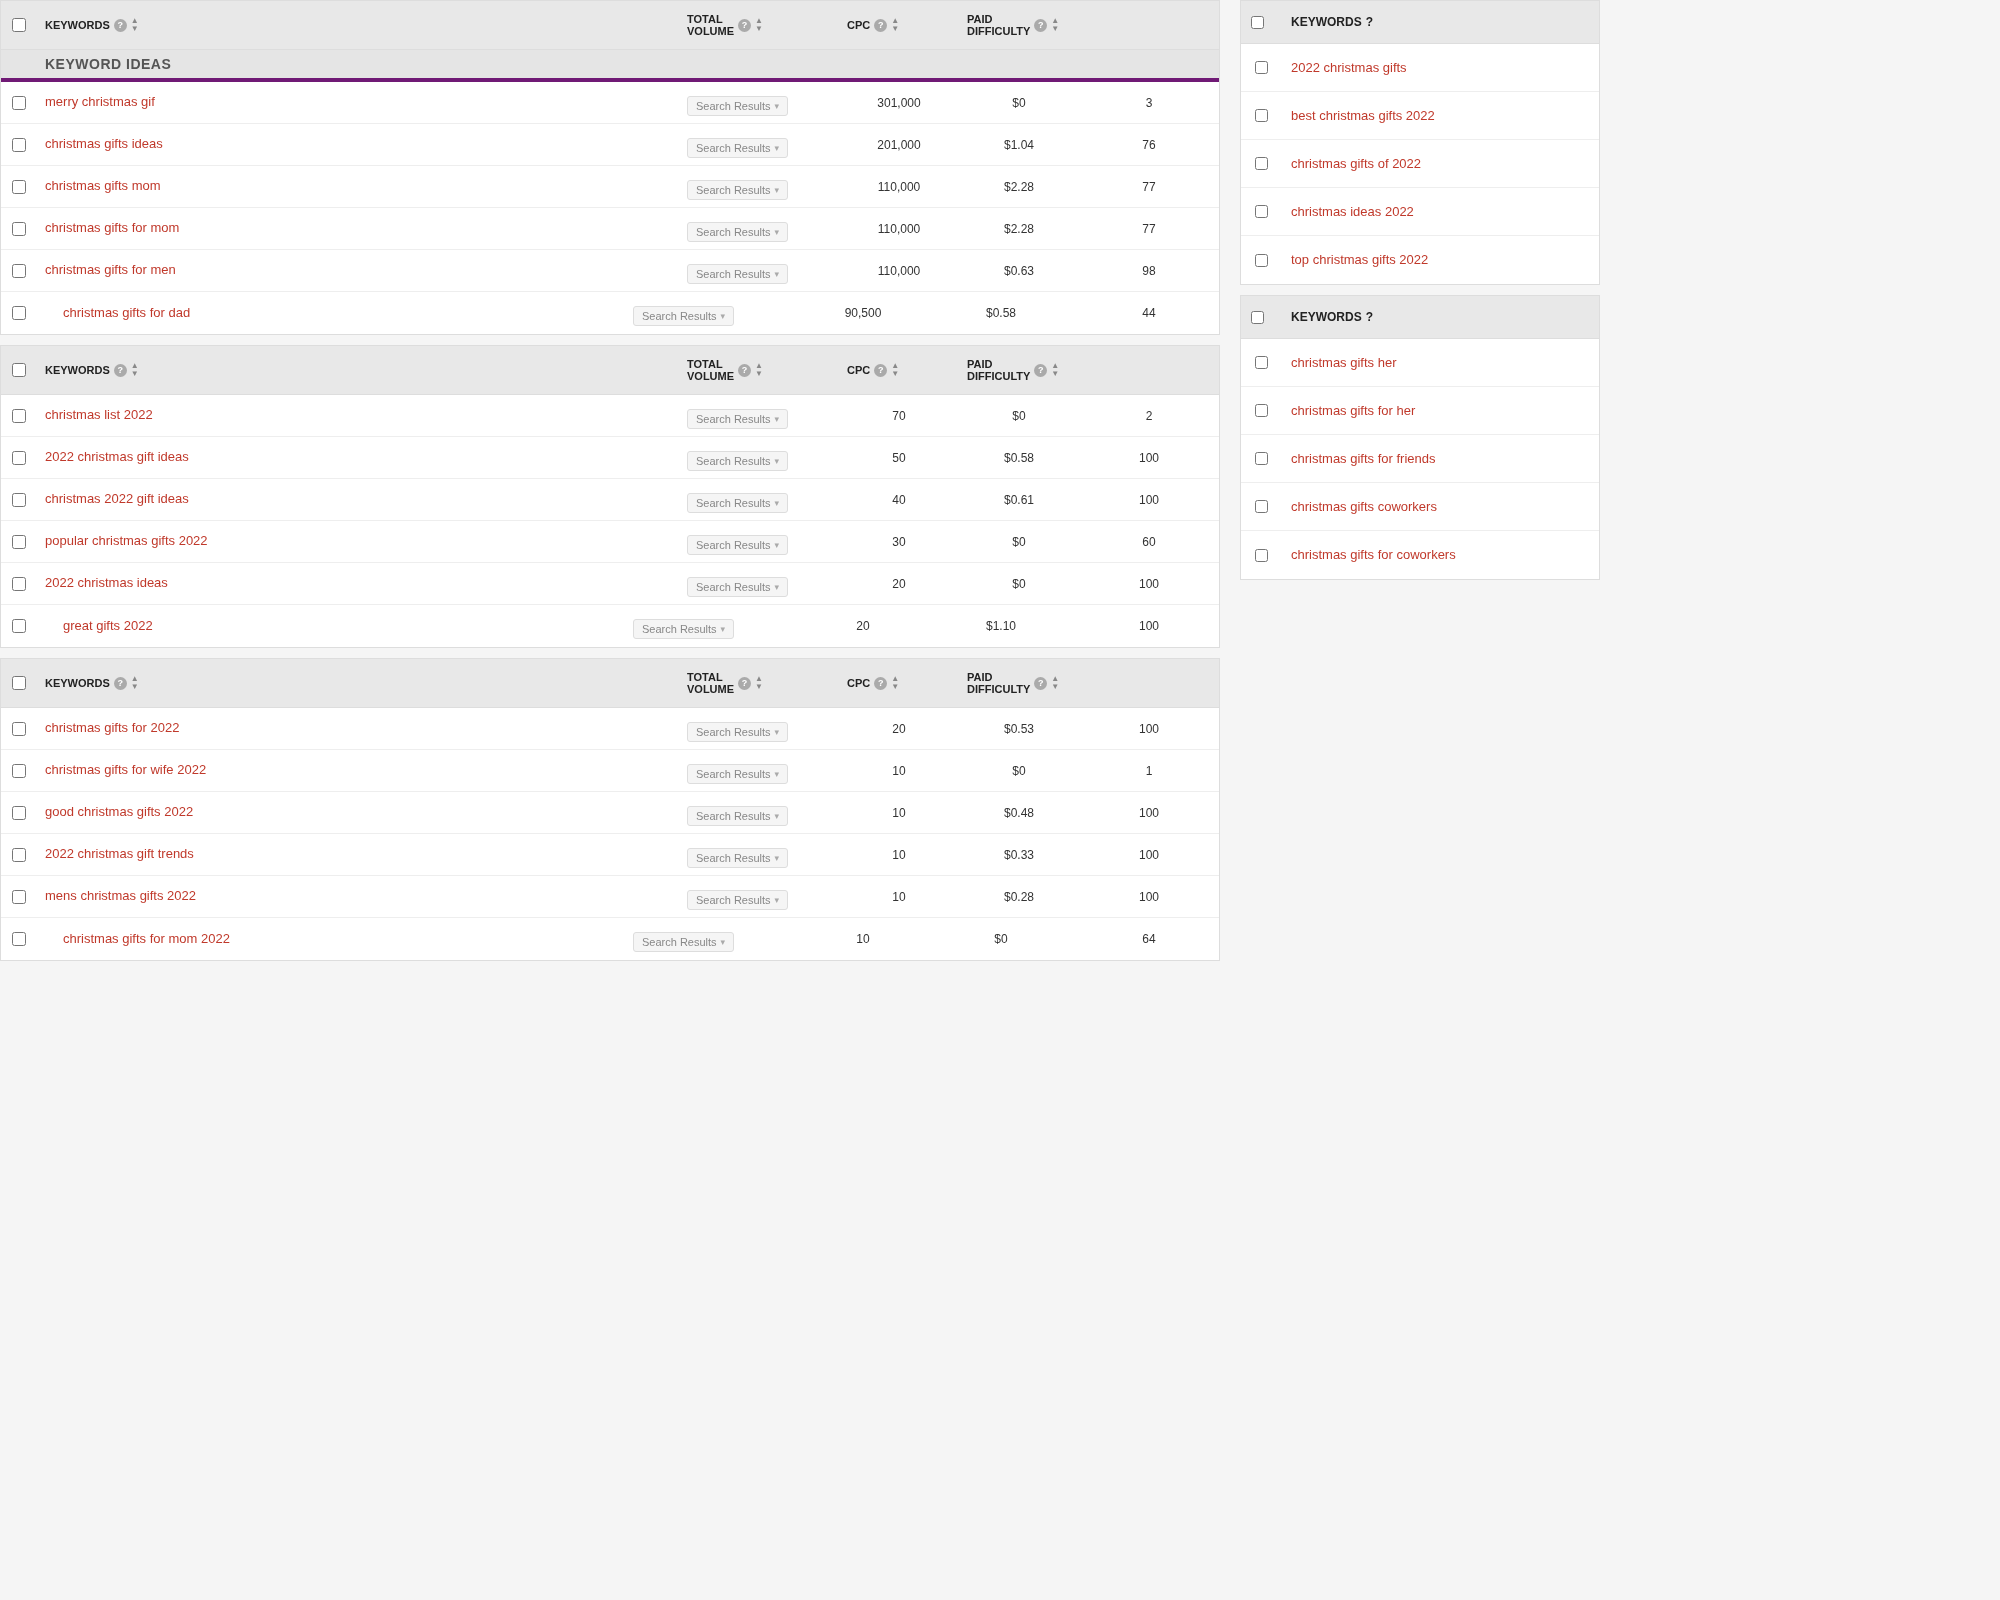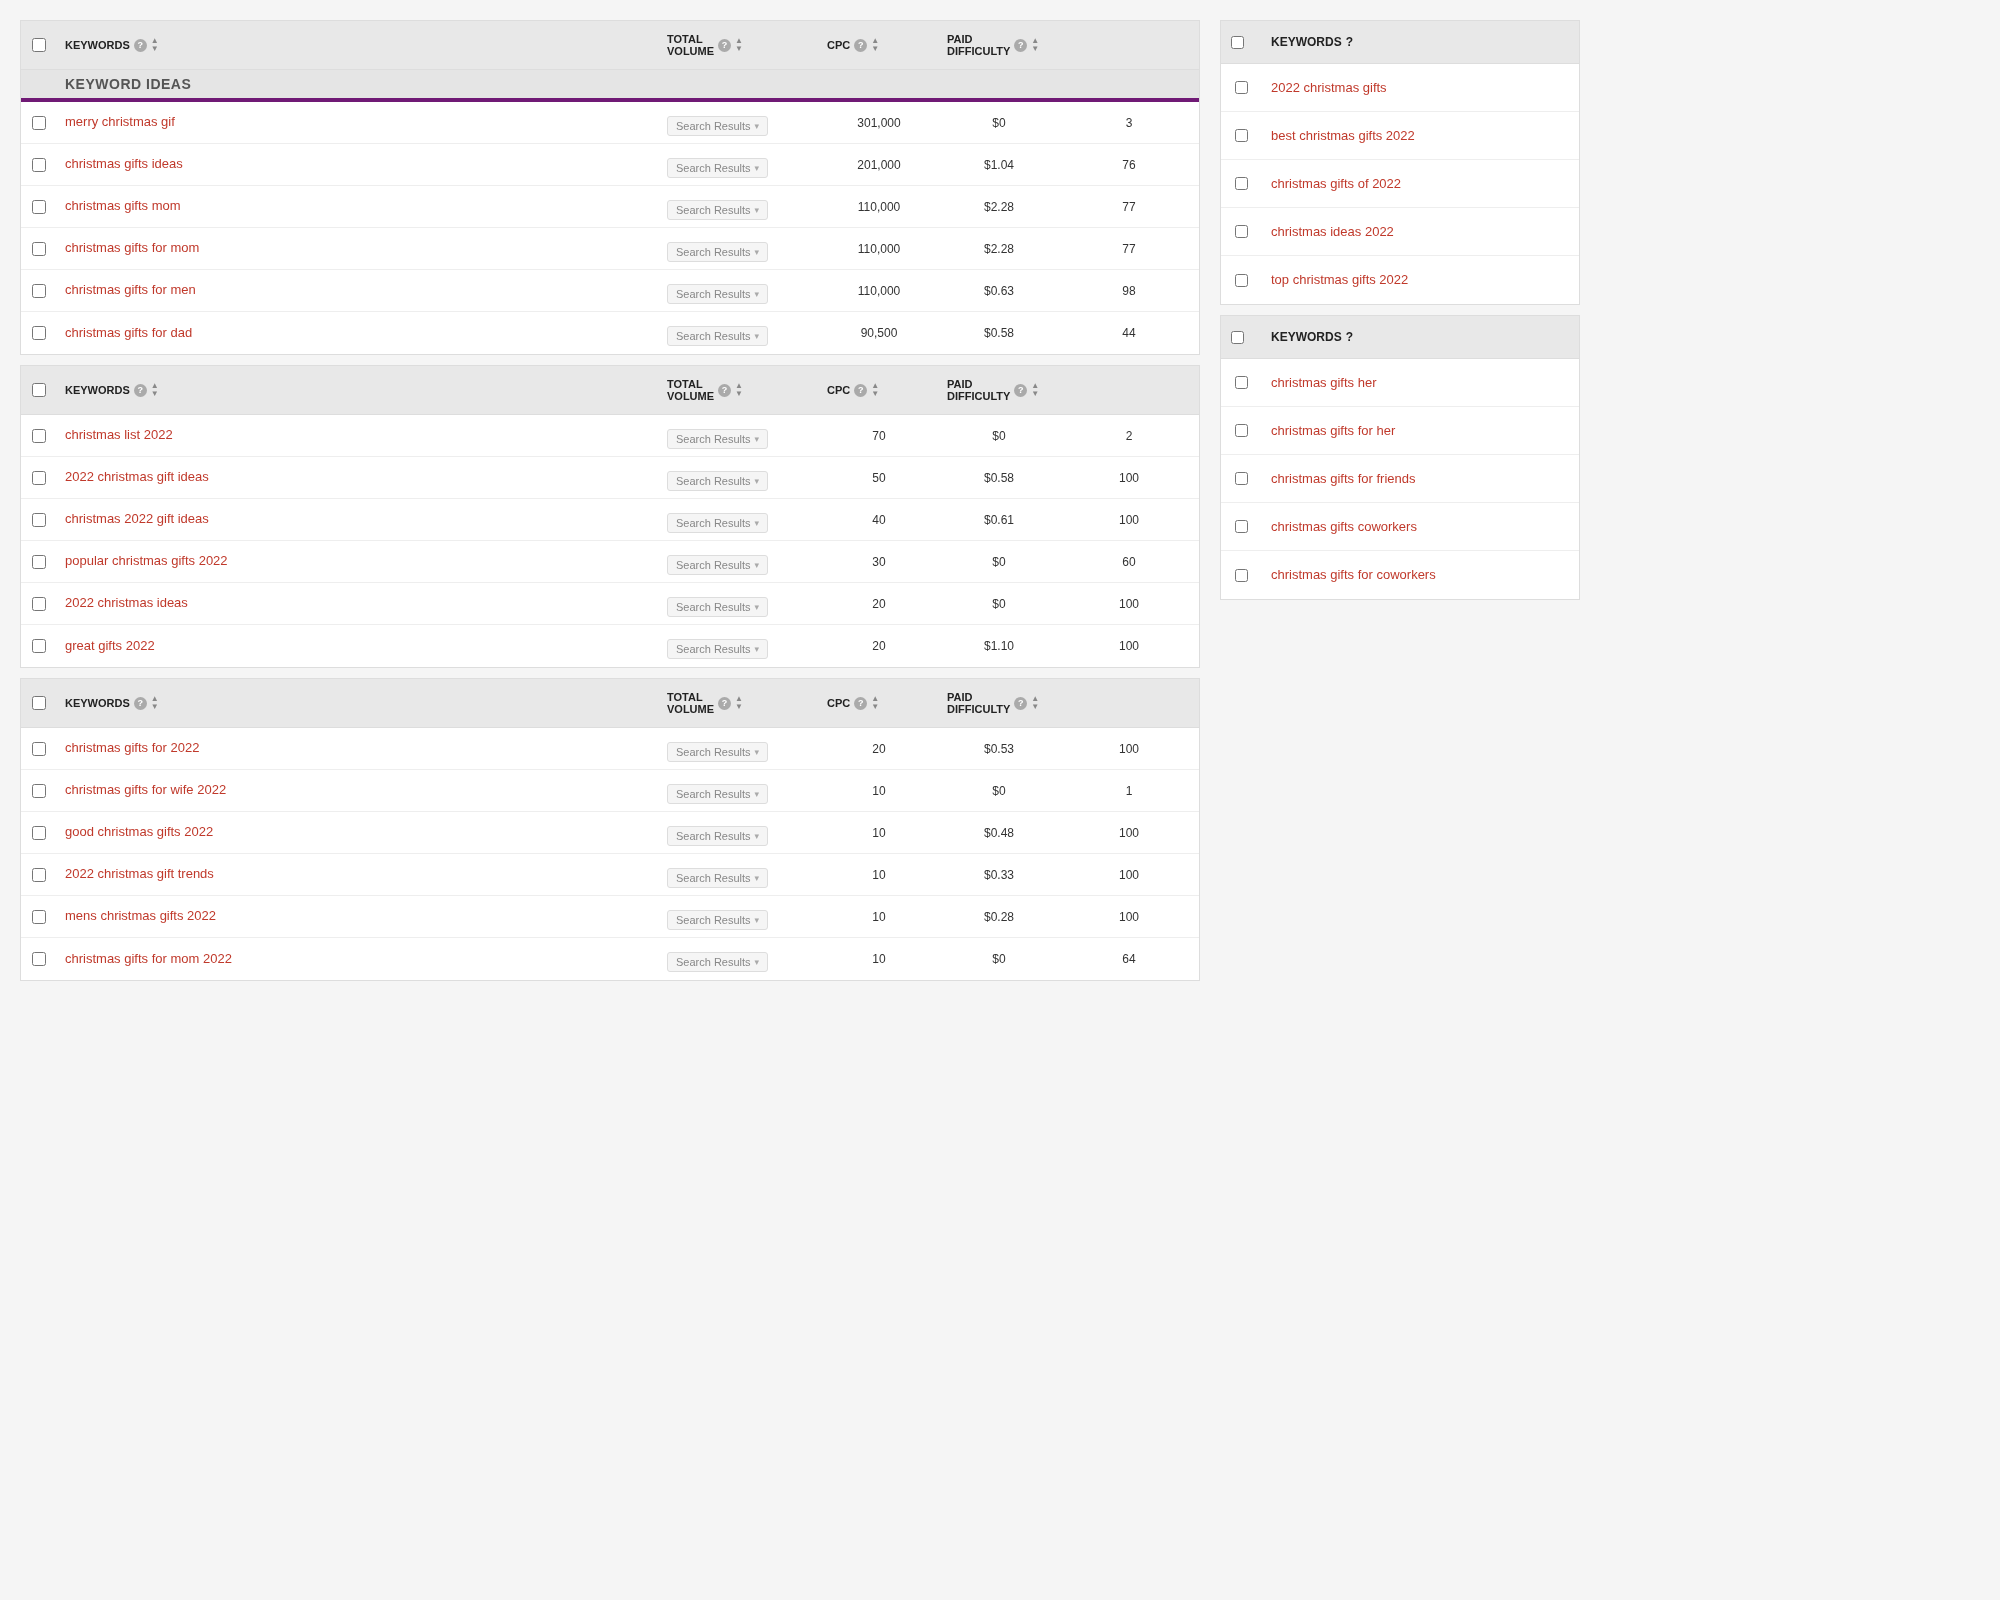--- a/index.html
+++ b/index.html
@@ -5,21 +5,20 @@
     * { box-sizing: border-box; margin: 0; padding: 0; }
     body {
       font-family: Arial, sans-serif;
       background: #f5f5f5;
       font-size: 13px;
       color: #333;
     }
     .page-wrapper {
       display: flex;
       gap: 20px;
-      padding: 20px;
       max-width: 1600px;
     }
     
     .left-panel {
       flex: 1;
       display: flex;
       flex-direction: column;
       gap: 0;
     }
     .table-section {
@@ -75,20 +74,21 @@
     }
     .data-row {
       display: grid;
       grid-template-columns: 36px 1fr 160px 120px 120px 140px;
       border-bottom: 1px solid #eee;
       align-items: center;
       min-height: 42px;
     }
     .data-row:last-child {
       border-bottom: none;
+      gap: 18px;
     }
     .cell {
       padding: 6px 8px;
       font-size: 12px;
     }
     .cell-check {
       display: flex;
       align-items: center;
       justify-content: center;
     }

